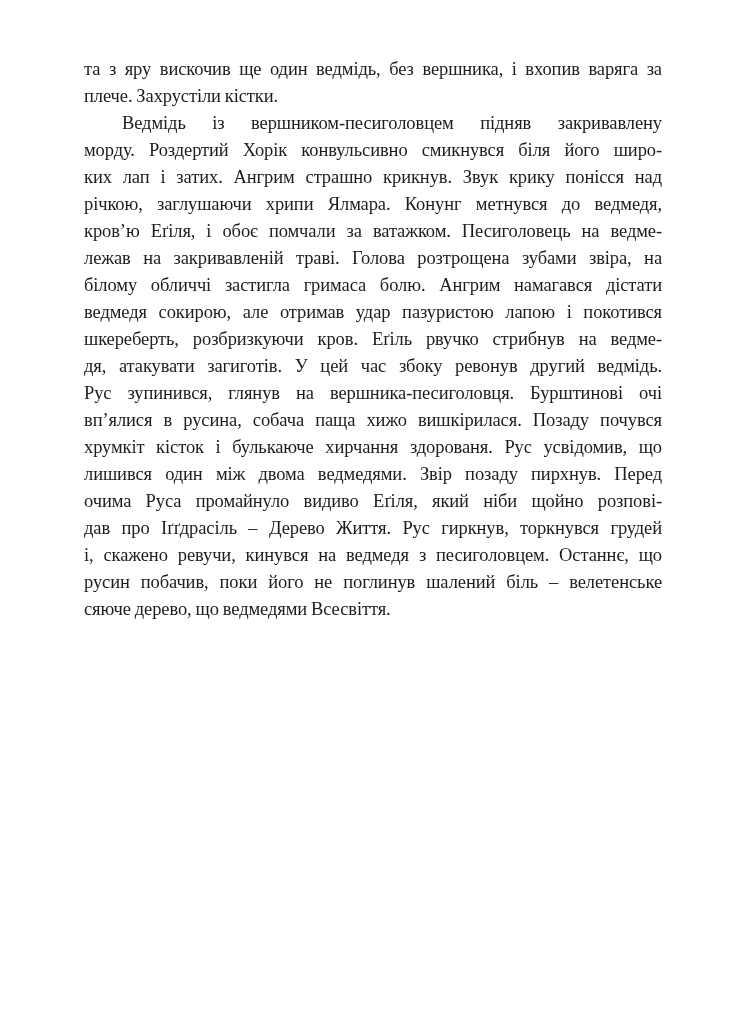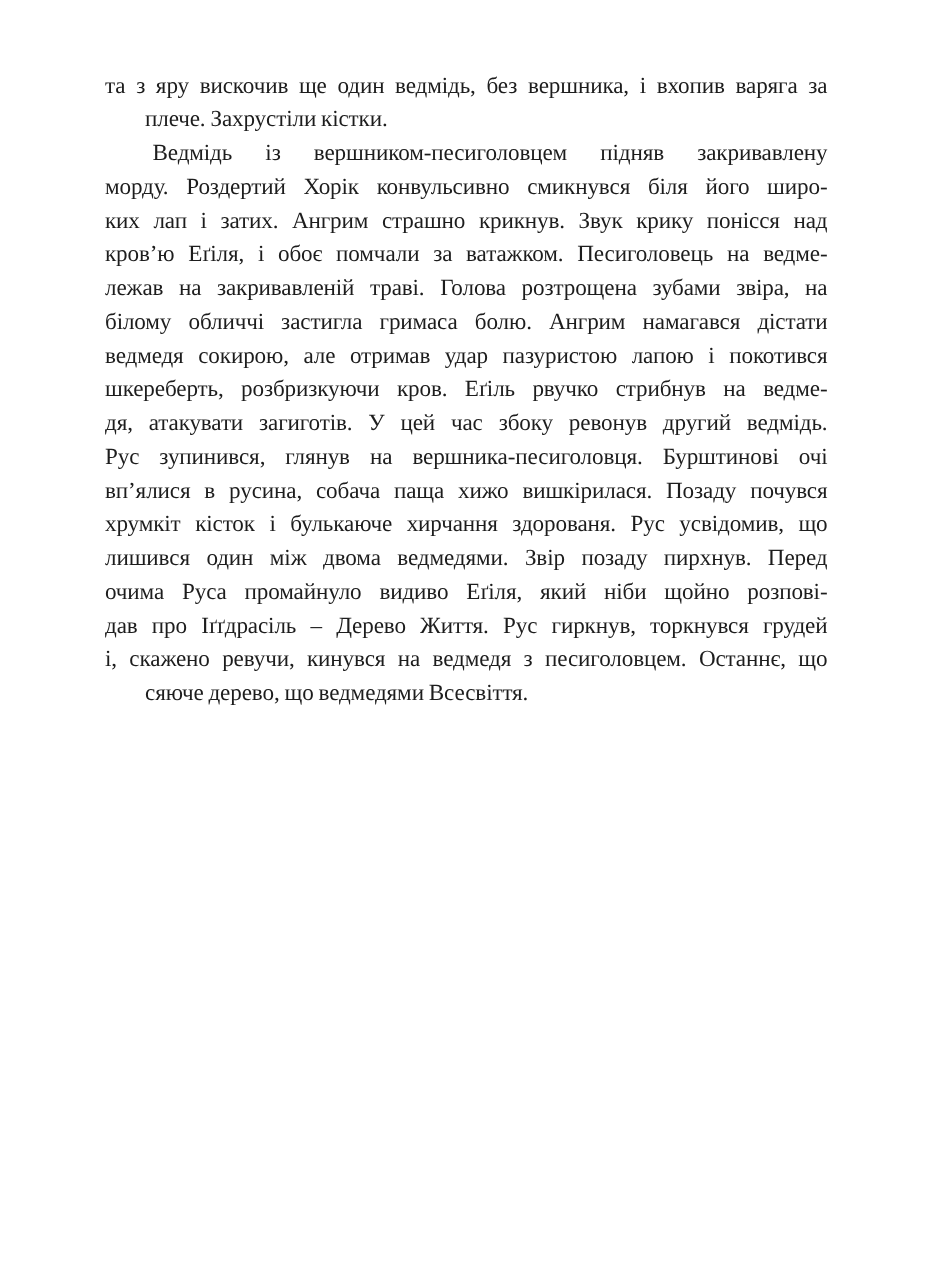--- a/index.html
+++ b/index.html
@@ -32,21 +32,20 @@
   }
   .line {
     height: 27px;
     overflow: hidden;
     text-align: justify;
     text-align-last: justify;
   }
   .line.last {
     text-align: left;
     text-align-last: left;
-    margin-left: 32px;
   }
   .line.indent {
     padding-left: 38px;
   }
   .page-number {
     position: absolute;
     top: 924px;
     left: 0;
     width: 742px;
     text-align: center;
@@ -59,29 +58,31 @@
 </head>
 <body>
 
 <div class="page">
   <div class="text-block">
       <div class="line">та з яру вискочив ще один ведмідь, без вершника, і вхопив варяга за</div>
       <div class="line last">плече. Захрустіли кістки.</div>
       <div class="line indent">Ведмідь із вершником-песиголовцем підняв закривавлену</div>
       <div class="line">морду. Роздертий Хорік конвульсивно смикнувся біля його широ-</div>
       <div class="line">ких лап і затих. Ангрим страшно крикнув. Звук крику понісся над</div>
+      <div class="line">річкою, заглушаючи хрипи Ялмара. Конунг метнувся до ведмедя,</div>
       <div class="line">кров’ю Еґіля, і обоє помчали за ватажком. Песиголовець на ведме-</div>
       <div class="line">лежав на закривавленій траві. Голова розтрощена зубами звіра, на</div>
       <div class="line">білому обличчі застигла гримаса болю. Ангрим намагався дістати</div>
       <div class="line">ведмедя сокирою, але отримав удар пазуристою лапою і покотився</div>
       <div class="line">шкереберть, розбризкуючи кров. Еґіль рвучко стрибнув на ведме-</div>
       <div class="line">дя, атакувати загиготів. У цей час збоку ревонув другий ведмідь.</div>
       <div class="line">Рус зупинився, глянув на вершника-песиголовця. Бурштинові очі</div>
       <div class="line">вп’ялися в русина, собача паща хижо вишкірилася. Позаду почувся</div>
       <div class="line">хрумкіт кісток і булькаюче хирчання здорованя. Рус усвідомив, що</div>
       <div class="line">лишився один між двома ведмедями. Звір позаду пирхнув. Перед</div>
       <div class="line">очима Руса промайнуло видиво Еґіля, який ніби щойно розпові-</div>
       <div class="line">дав про Іґґдрасіль – Дерево Життя. Рус гиркнув, торкнувся грудей</div>
       <div class="line">і, скажено ревучи, кинувся на ведмедя з песиголовцем. Останнє, що</div>
+      <div class="line">русин побачив, поки його не поглинув шалений біль – велетенське</div>
       <div class="line last">сяюче дерево, що ведмедями Всесвіття.</div>
     </div>
   <div class="page-number">8</div>
 </div>
 
 </body></html>

